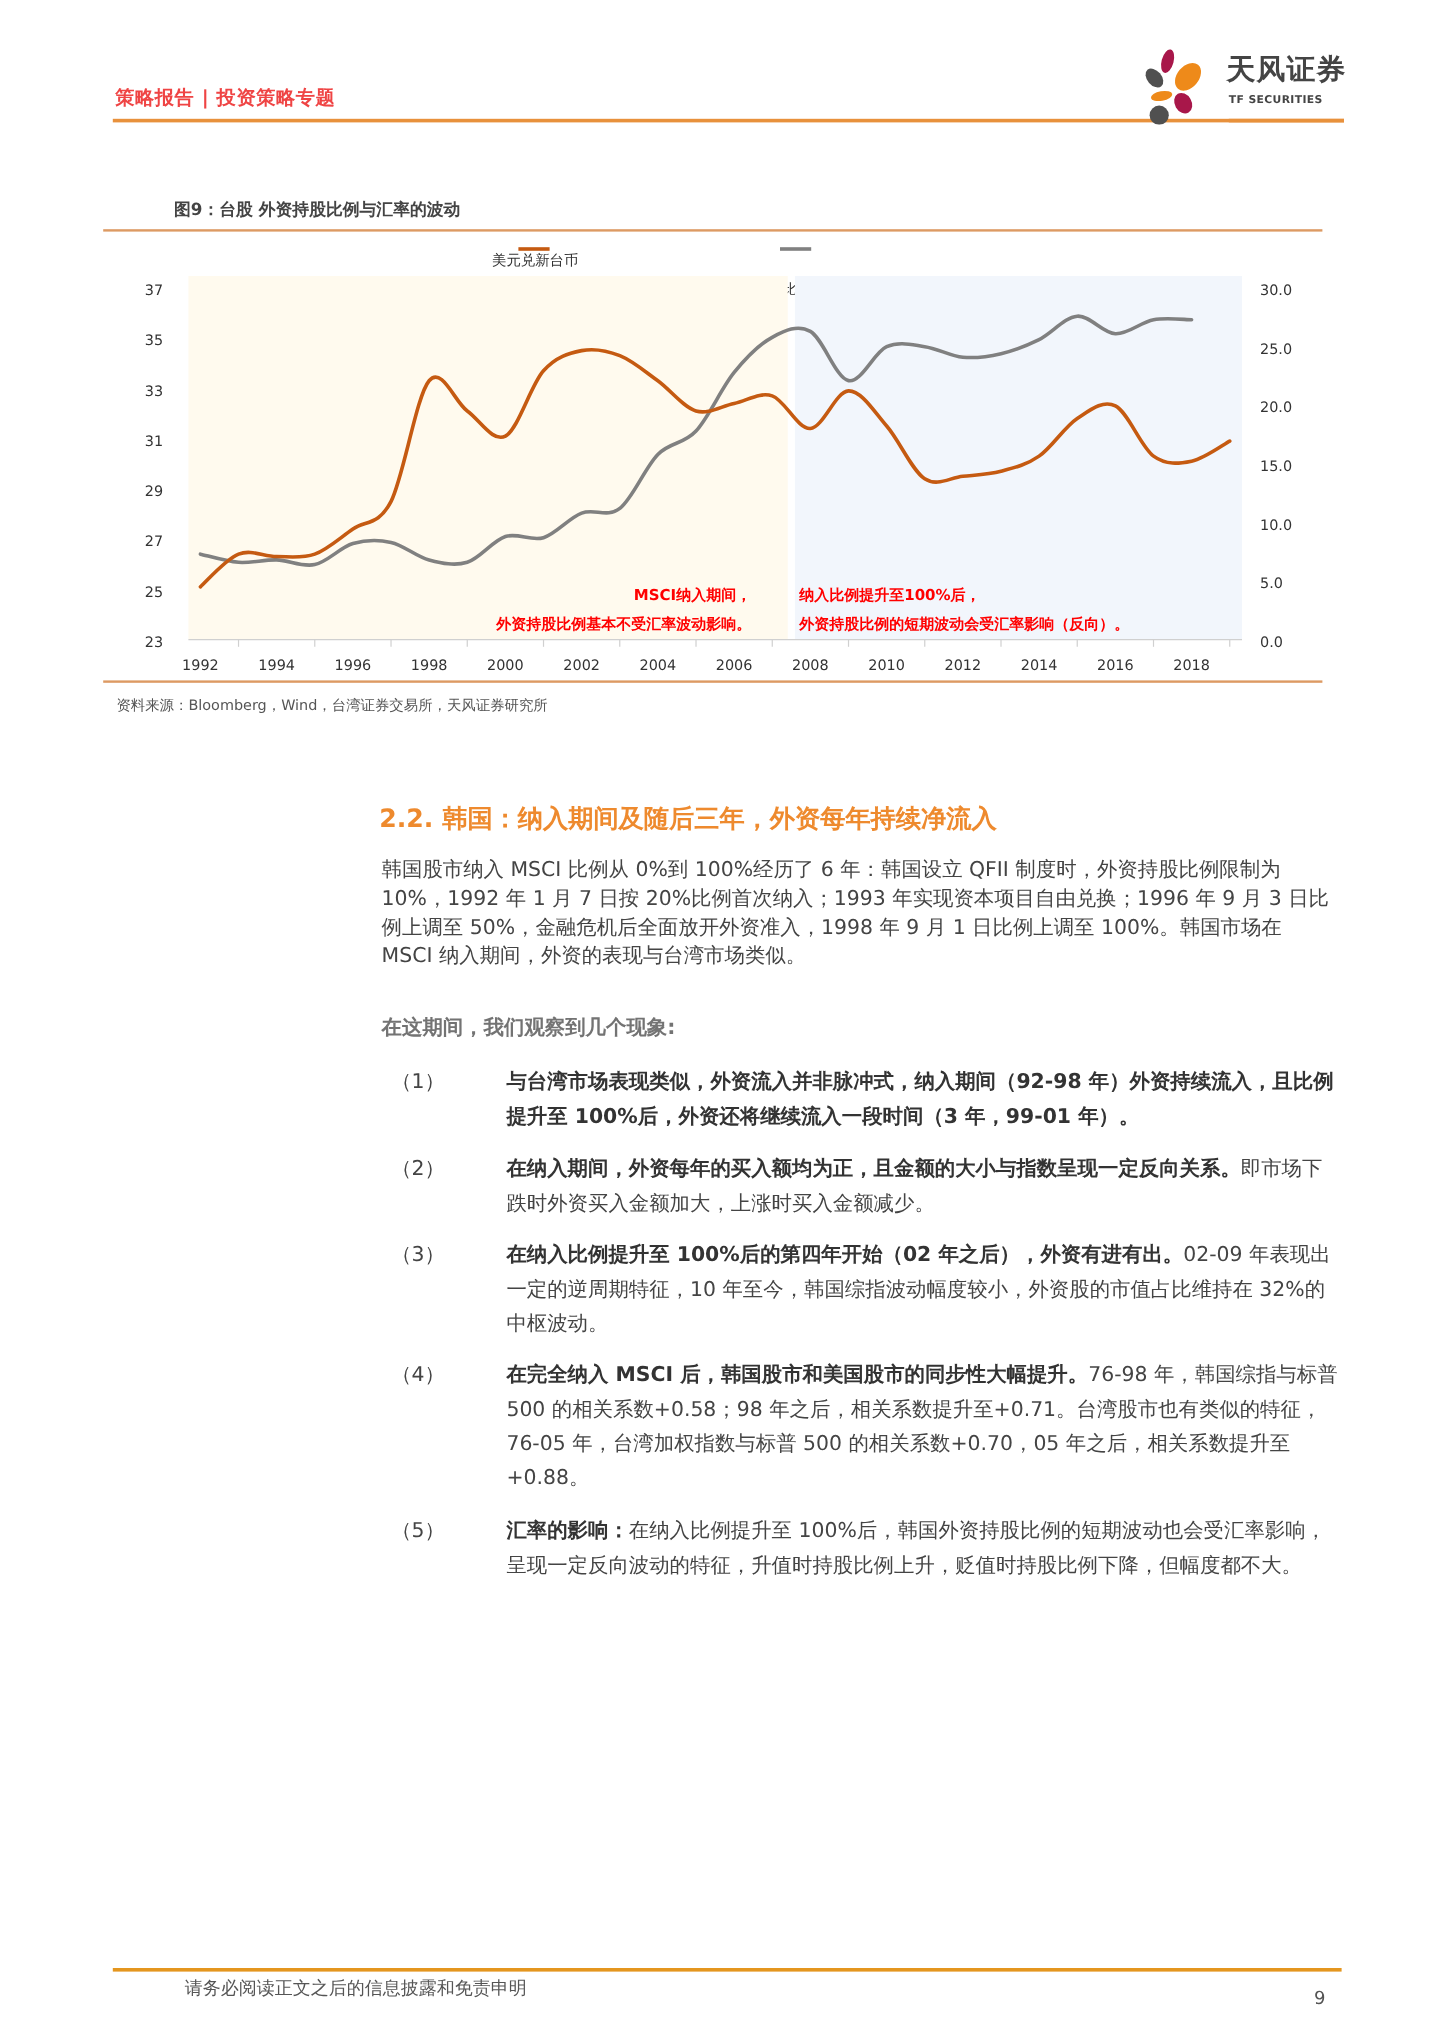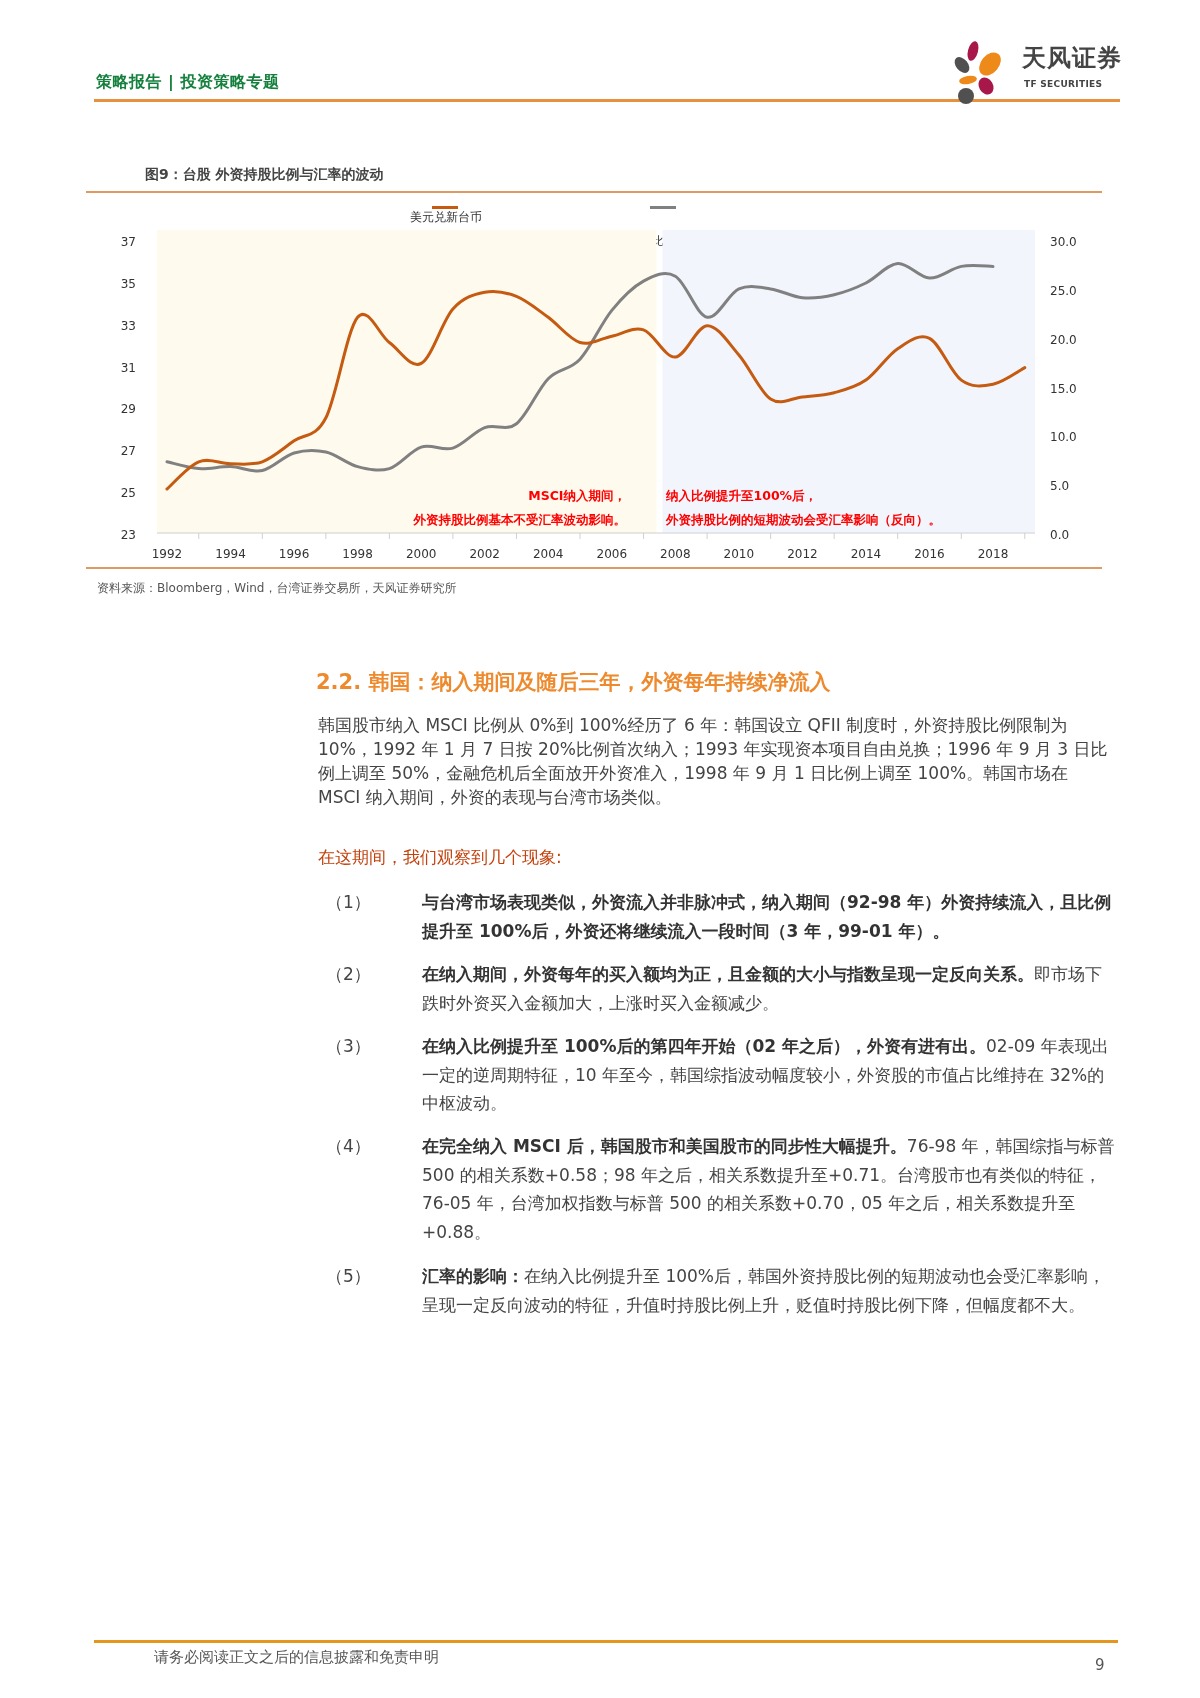--- a/index.html
+++ b/index.html
@@ -1,31 +1,31 @@
 <!DOCTYPE html>
 <html><head>
 <meta charset="utf-8">
 <style>
   html,body{margin:0;padding:0;background:#fff;}
   body{width:1200px;height:1698px;position:relative;font-family:"DejaVu Sans","Liberation Sans",sans-serif;color:#333;overflow:hidden;}
-  .hdr-title{position:absolute;left:96px;top:72px;font-size:16px;font-weight:bold;color:#15803d;letter-spacing:0.5px;}
+  .hdr-title{position:absolute;left:96px;top:72px;font-size:16px;font-weight:bold;color:#ef4444;letter-spacing:0.5px;}
   .hdr-rule{position:absolute;left:94px;top:99px;width:1026px;height:3px;background:#e8913c;}
   .logo{position:absolute;left:948px;top:38px;width:180px;height:66px;}
   .logo-cn{position:absolute;left:74px;top:4px;font-size:24px;font-weight:bold;color:#444;letter-spacing:1px;}
   .logo-en{position:absolute;left:76px;top:41px;font-size:9px;font-weight:bold;color:#444;letter-spacing:0.3px;}
   .fig-title{position:absolute;left:97px;top:166px;font-size:14px;font-weight:bold;color:#444;padding-left:48px;}
   .fig-rule{position:absolute;left:86px;top:191px;width:1016px;height:2px;background:#dd9a63;}
   .fig-rule-b{position:absolute;left:86px;top:567px;width:1016px;height:2px;background:#dd9a63;}
   .legend{position:absolute;top:206px;font-size:12px;color:#333;display:flex;align-items:center;flex-direction:column;}
   .legend .sw{display:inline-block;width:26px;height:3px;margin-right:2px;}
   .chart{position:absolute;left:0;top:0;}
   .source{position:absolute;left:97px;top:580px;font-size:12px;color:#555;}
   .sec-title{position:absolute;left:316px;top:668px;font-size:21px;font-weight:bold;color:#ee8a2e;}
   .para{position:absolute;left:318px;width:796px;font-size:17px;line-height:24px;color:#444;}
-  .strong{font-weight:normal;color:#c2410c;}
+  .strong{font-weight:bold;color:#737373;}
   .item{position:absolute;left:326px;width:790px;font-size:17px;line-height:28.5px;color:#444;}
   .item .num{position:absolute;left:0;top:0;width:60px;color:#444;}
   .item .body{margin-left:96px;}
   .item .b{font-weight:bold;color:#333;}
   .ftr-rule{position:absolute;left:94px;top:1640px;width:1024px;height:3px;background:#e4961f;}
   .ftr-text{position:absolute;left:154px;top:1632px;font-size:15px;color:#555;margin-top:16px;}
   .ftr-page{position:absolute;left:1095px;top:1656px;font-size:15px;color:#555;}
 </style>
 </head>
 <body>

